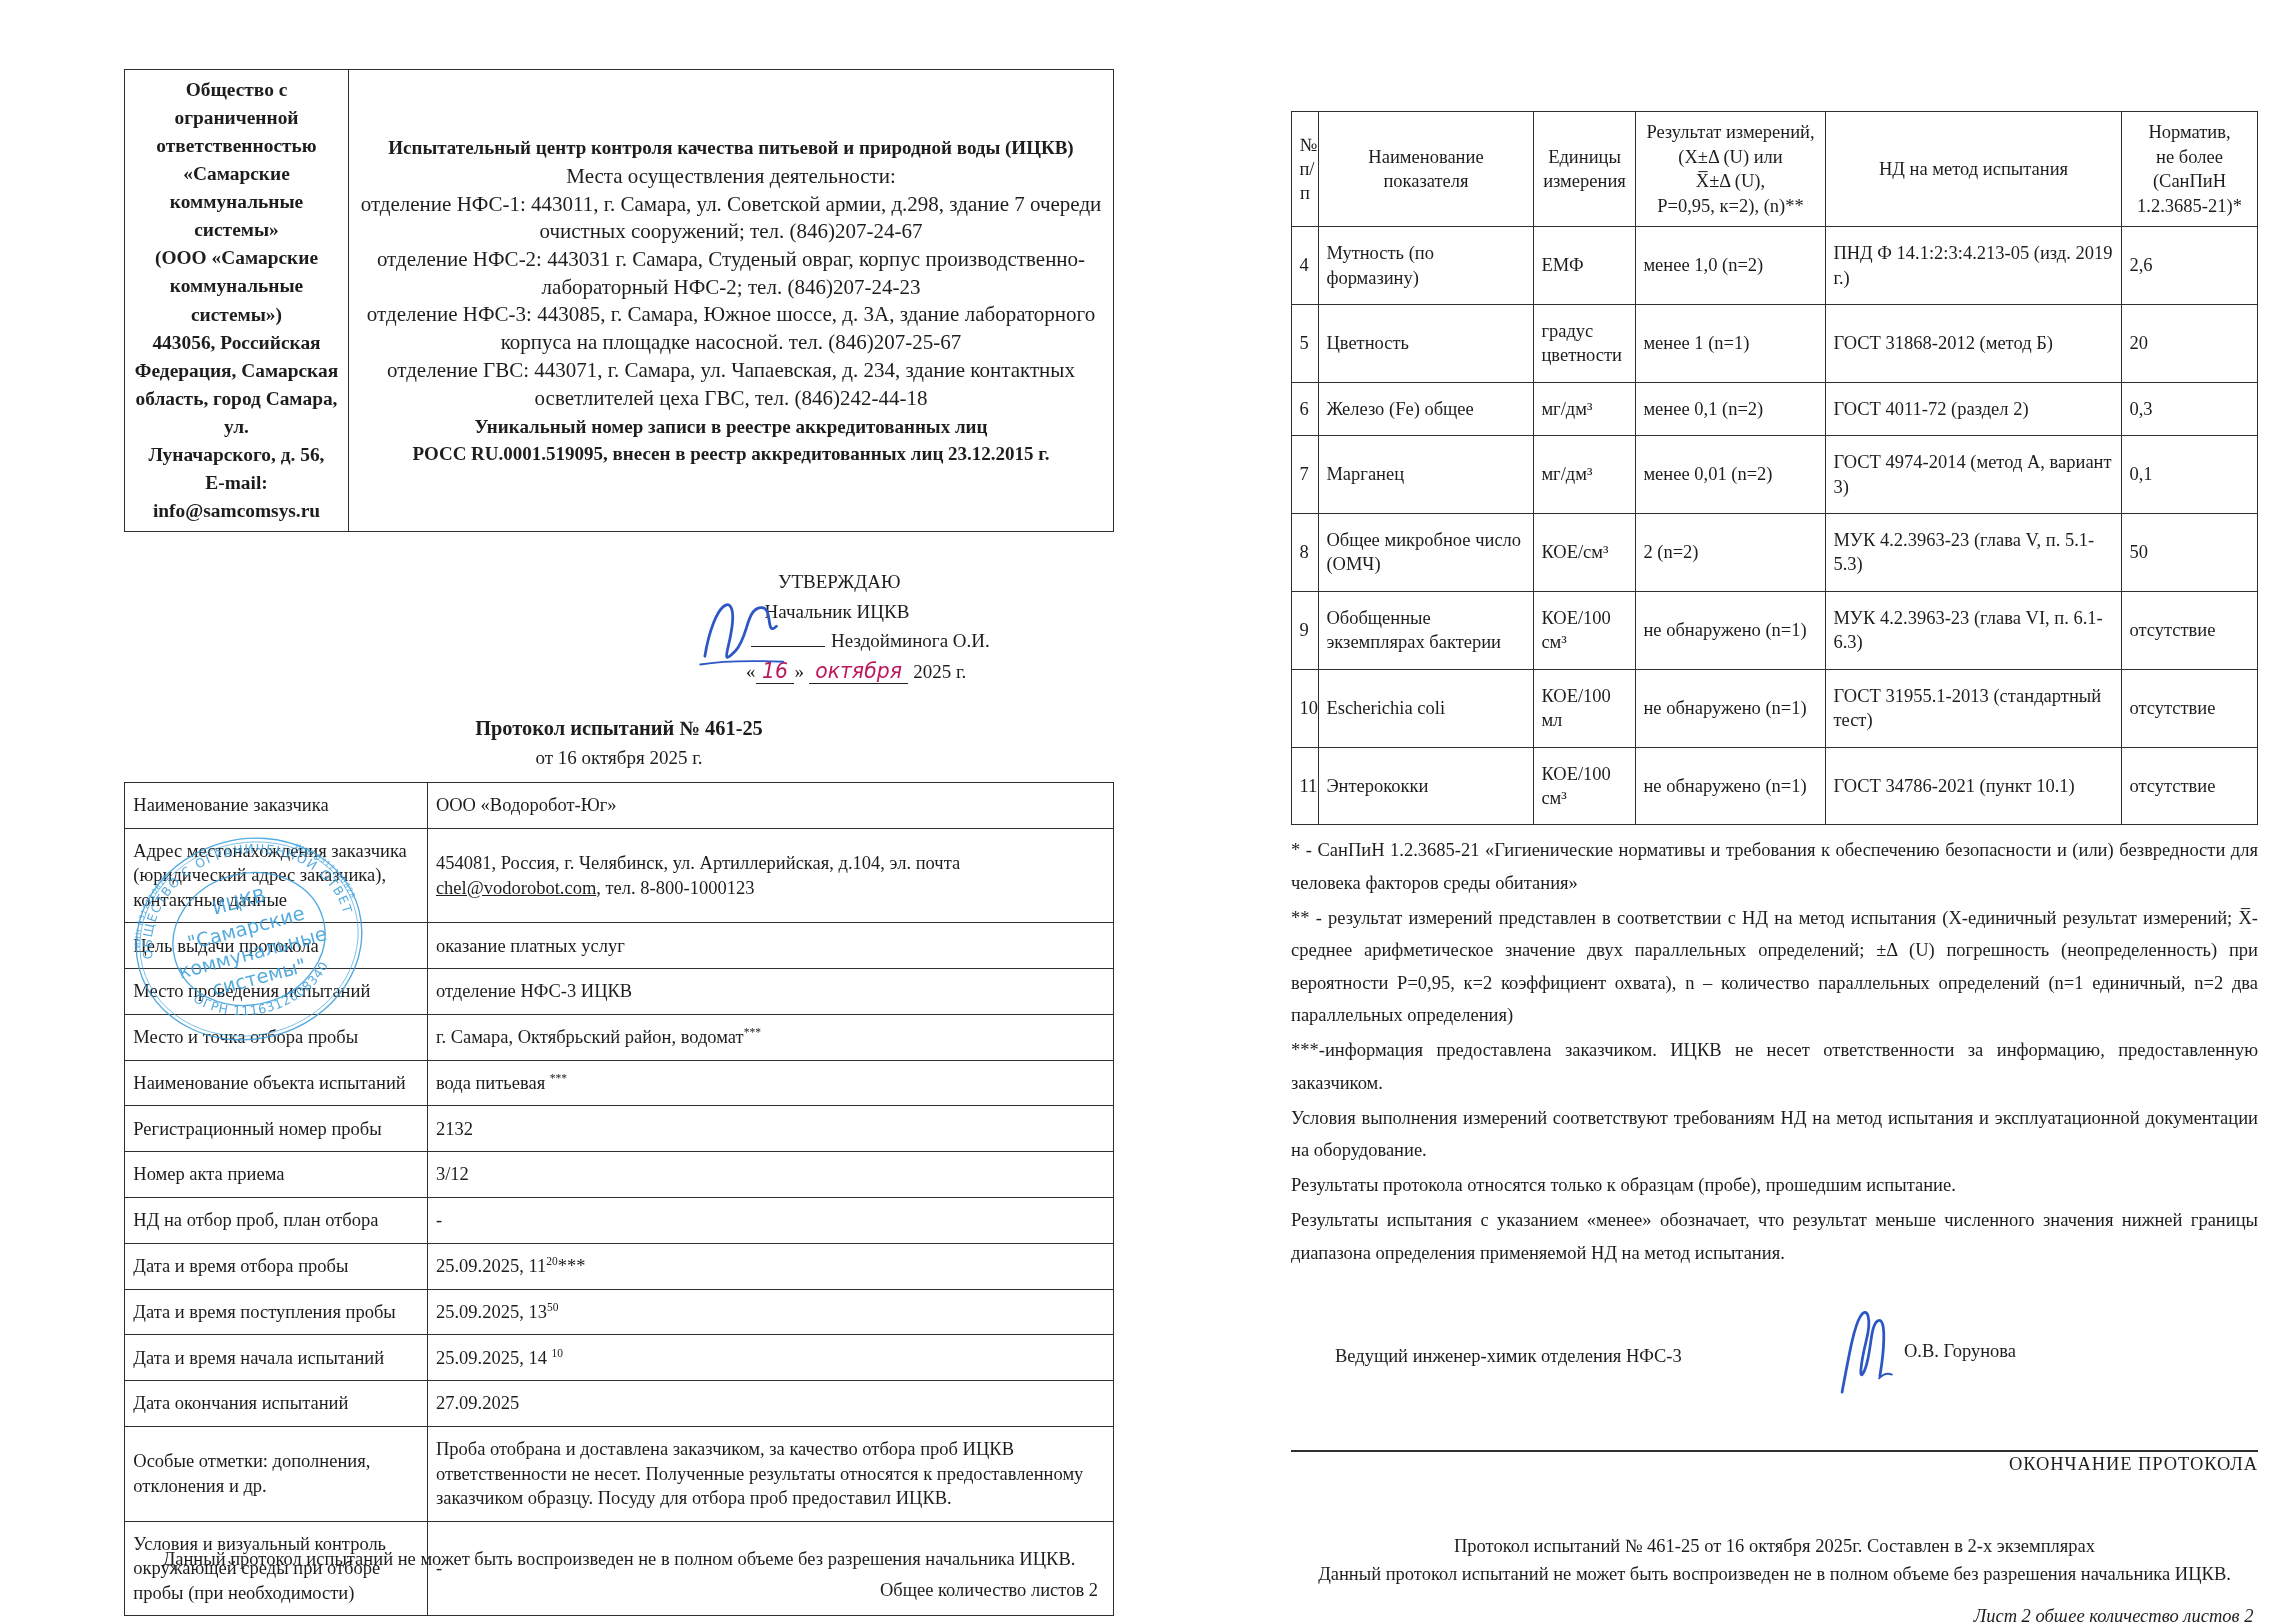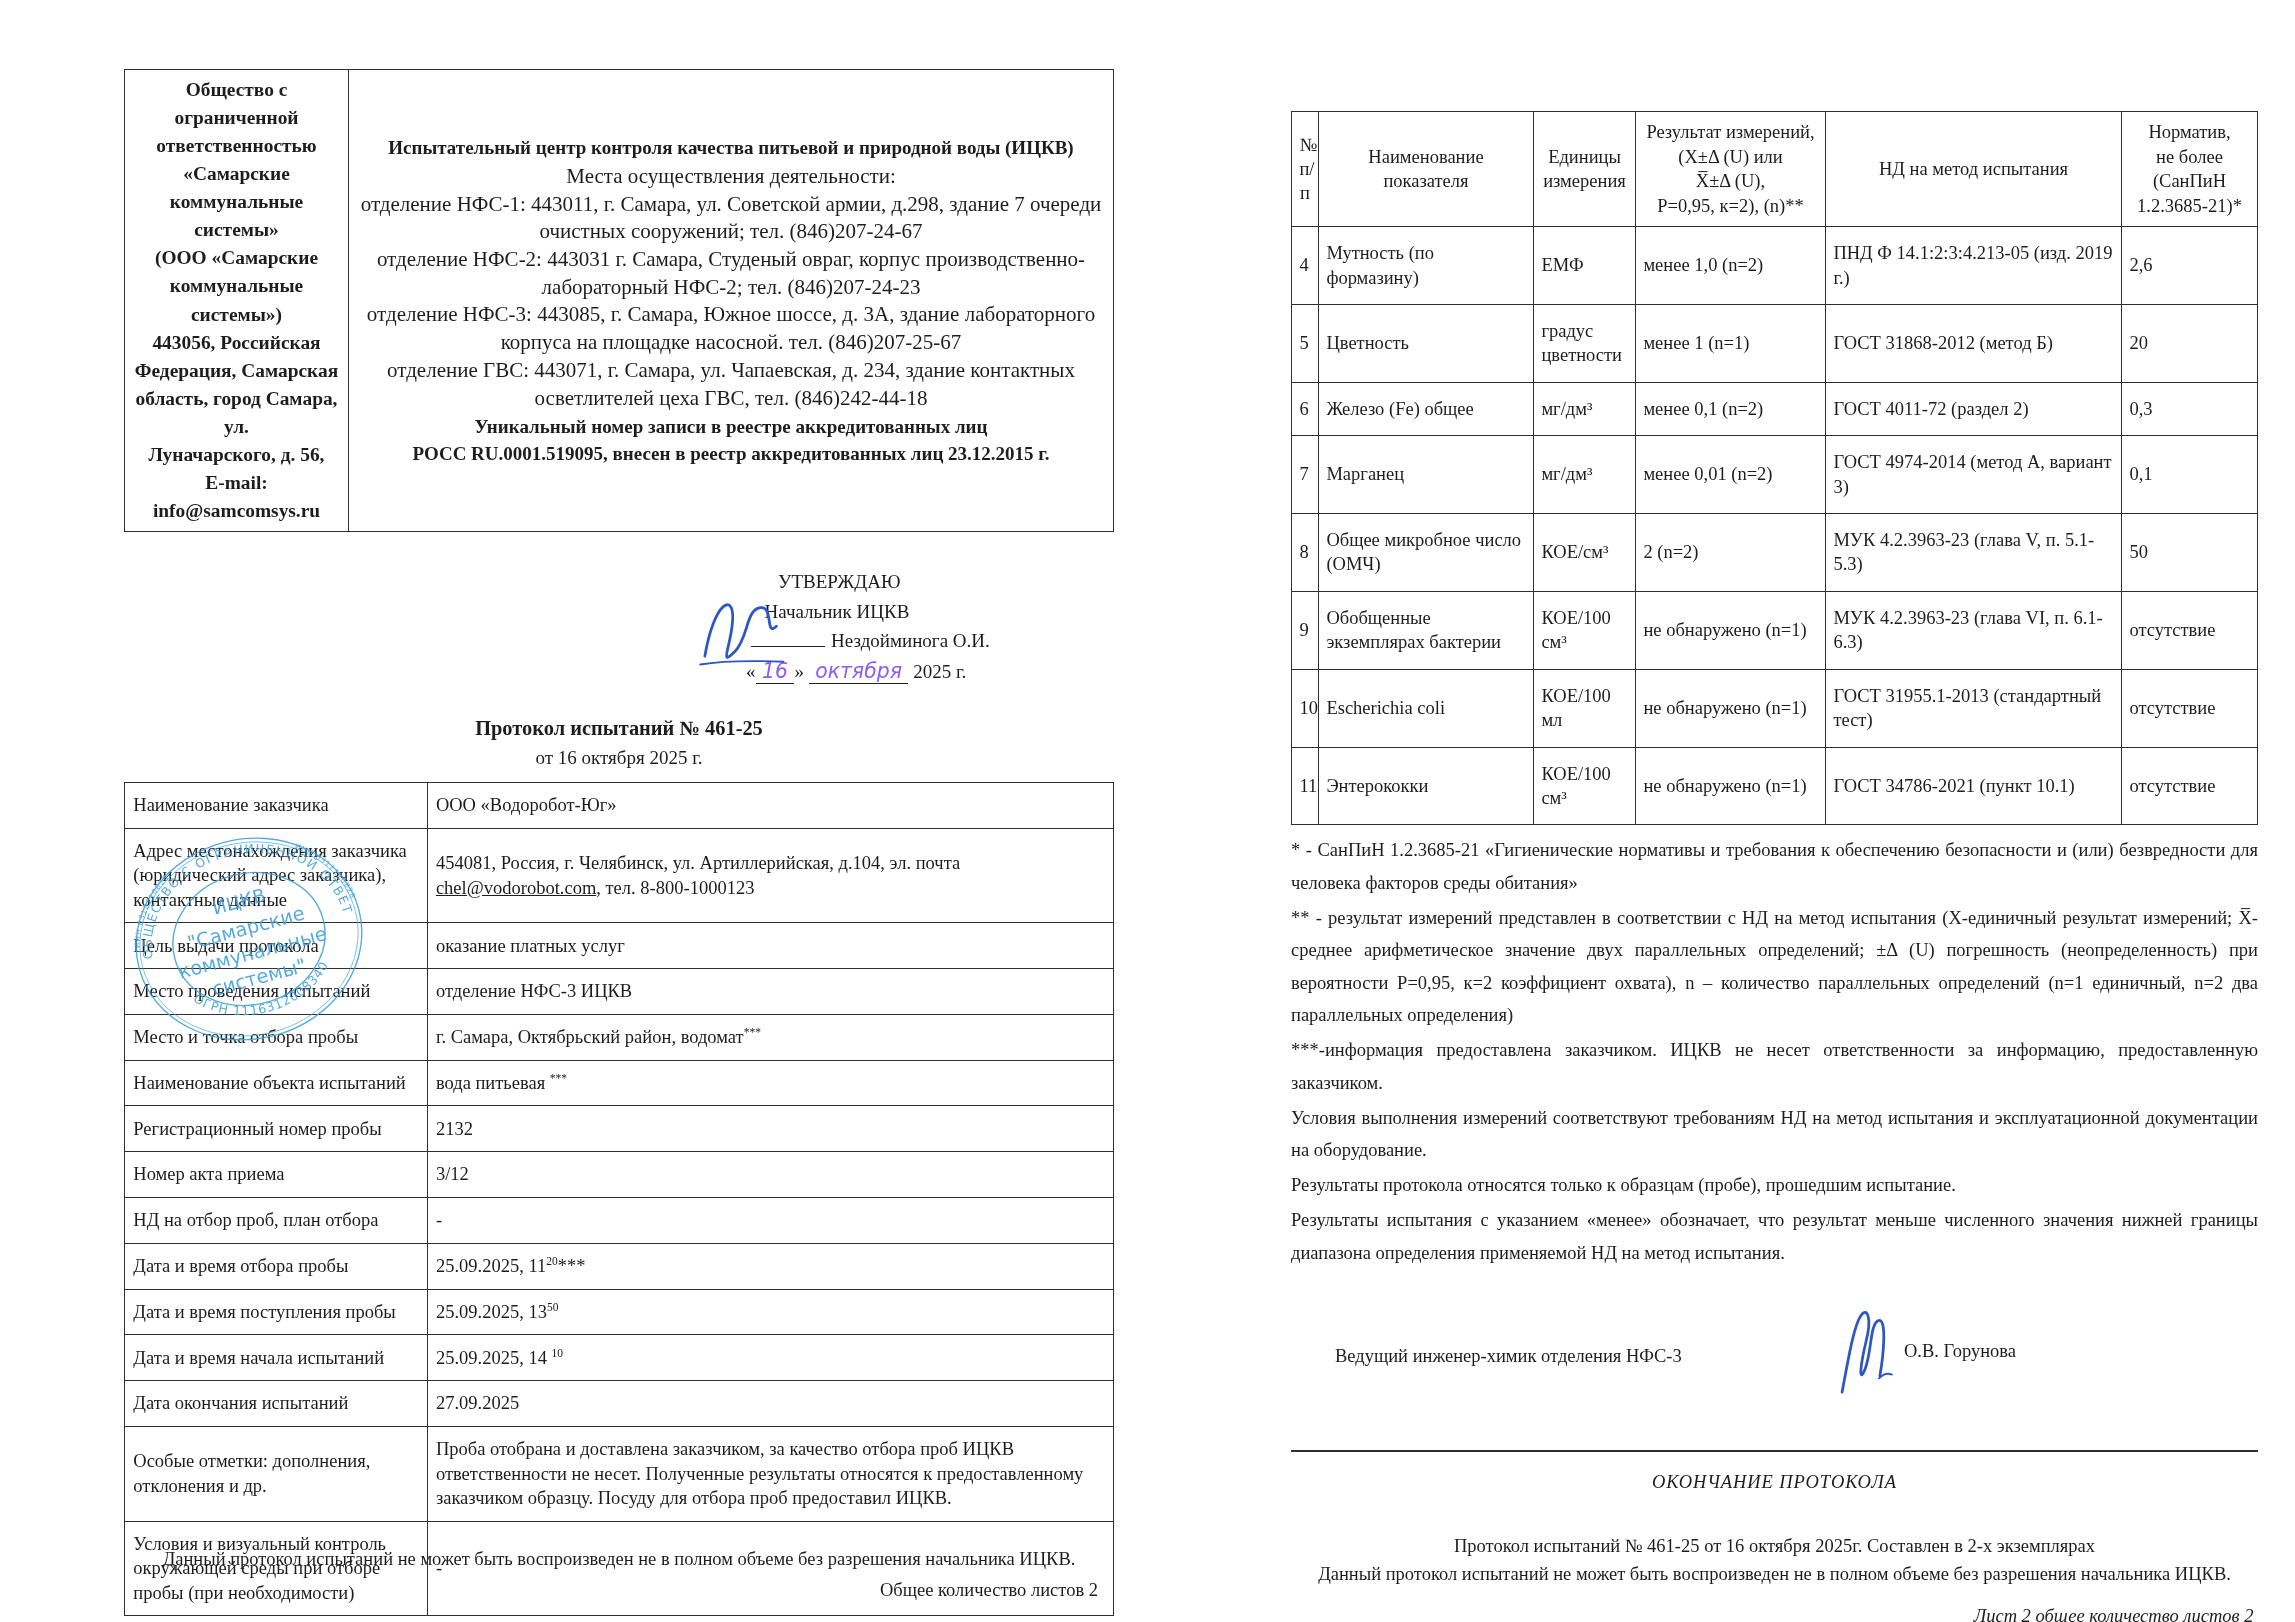--- a/index.html
+++ b/index.html
@@ -27,21 +27,21 @@
   .stamp{position:absolute;left:7px;top:303px;width:236px;height:208px;opacity:.88;pointer-events:none;}
 
   
   .sig-zone{position:relative;height:183px;}
   .approve{position:absolute;left:622px;top:35px;width:365px;font-size:19px;line-height:1.55;}
   .approve .a-title{margin-left:32px;}
   .approve .a-role{margin-left:18.5px;}
   .approve .a-nameline{position:relative;margin-left:4.6px;}
   .approve .sig1{position:absolute;left:-60px;top:-44px;}
   .sig-line{display:inline-block;width:74px;border-bottom:1.4px solid #222;height:17.6px;margin-right:6.5px;}
-  .hand{font-family:"DejaVu Sans",sans-serif;font-style:italic;color:#8b5cf6;font-size:20.4px;}
+  .hand{font-family:"DejaVu Sans",sans-serif;font-style:italic;color:#be185d;font-size:20.4px;}
   .hand-u{border-bottom:1.4px solid #222;padding:0 6.5px 0.9px 6.5px;}
 
   
   .ptitle{text-align:center;font-weight:bold;font-size:20.4px;margin-top:0px;}
   .pdate{text-align:center;font-size:19px;margin-top:2.8px;margin-bottom:12px;}
 
   
   .info-table{width:100%;border:1.9px solid #2f2f2f;table-layout:fixed;padding-left:40px;}
   .info-table td{border:1.4px solid #2f2f2f;padding:10.2px 8.3px;vertical-align:middle;}
   .info-table td.lbl{width:285px;}
@@ -66,21 +66,21 @@
 
   
   .footnotes{margin-top:9px;}
   .footnotes p{margin:0 0 2.8px 0;text-align:justify;line-height:1.75;font-size:18.5px;}
 
   
   .signer-row{position:relative;margin-top:56px;height:69px;}
   .signer-role{position:absolute;left:44px;top:18.5px;}
   .sig2{position:absolute;left:523px;top:-25.4px;}
   .signer-name{position:absolute;left:613px;top:14px;}
-  .end-block{margin-top:56px;border-top:2.3px solid #2f2f2f;padding-top:18px;text-align:center;letter-spacing:0.9px;font-style:italic;}
+  .end-block{margin-top:56px;border-top:2.3px solid #2f2f2f;padding-top:0;text-align:right;letter-spacing:0.9px;}
 </style>
 </head>
 <body>
 
 <div id="page1" class="page">
 
   <table class="head-table">
     <tbody>
         <tr>
       <td class="org-cell preline">Общество с

